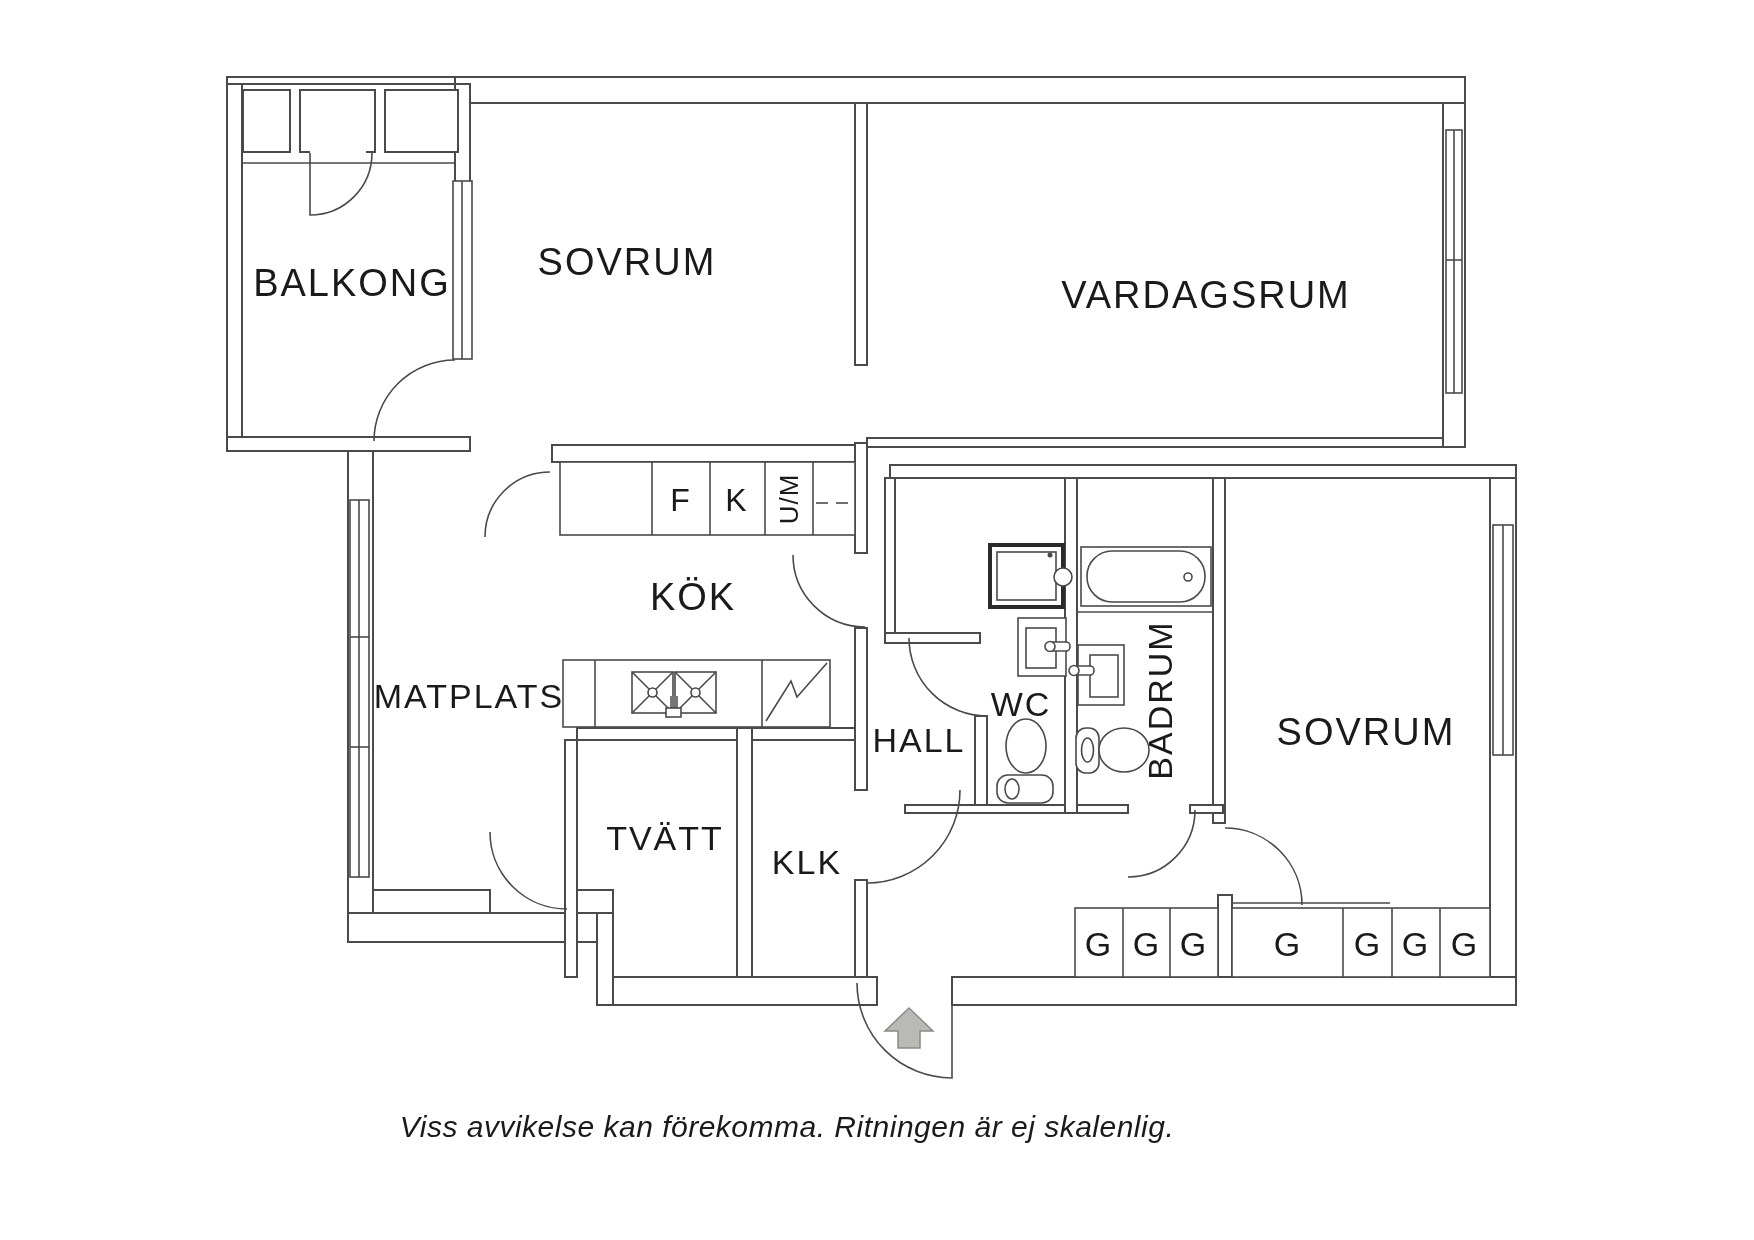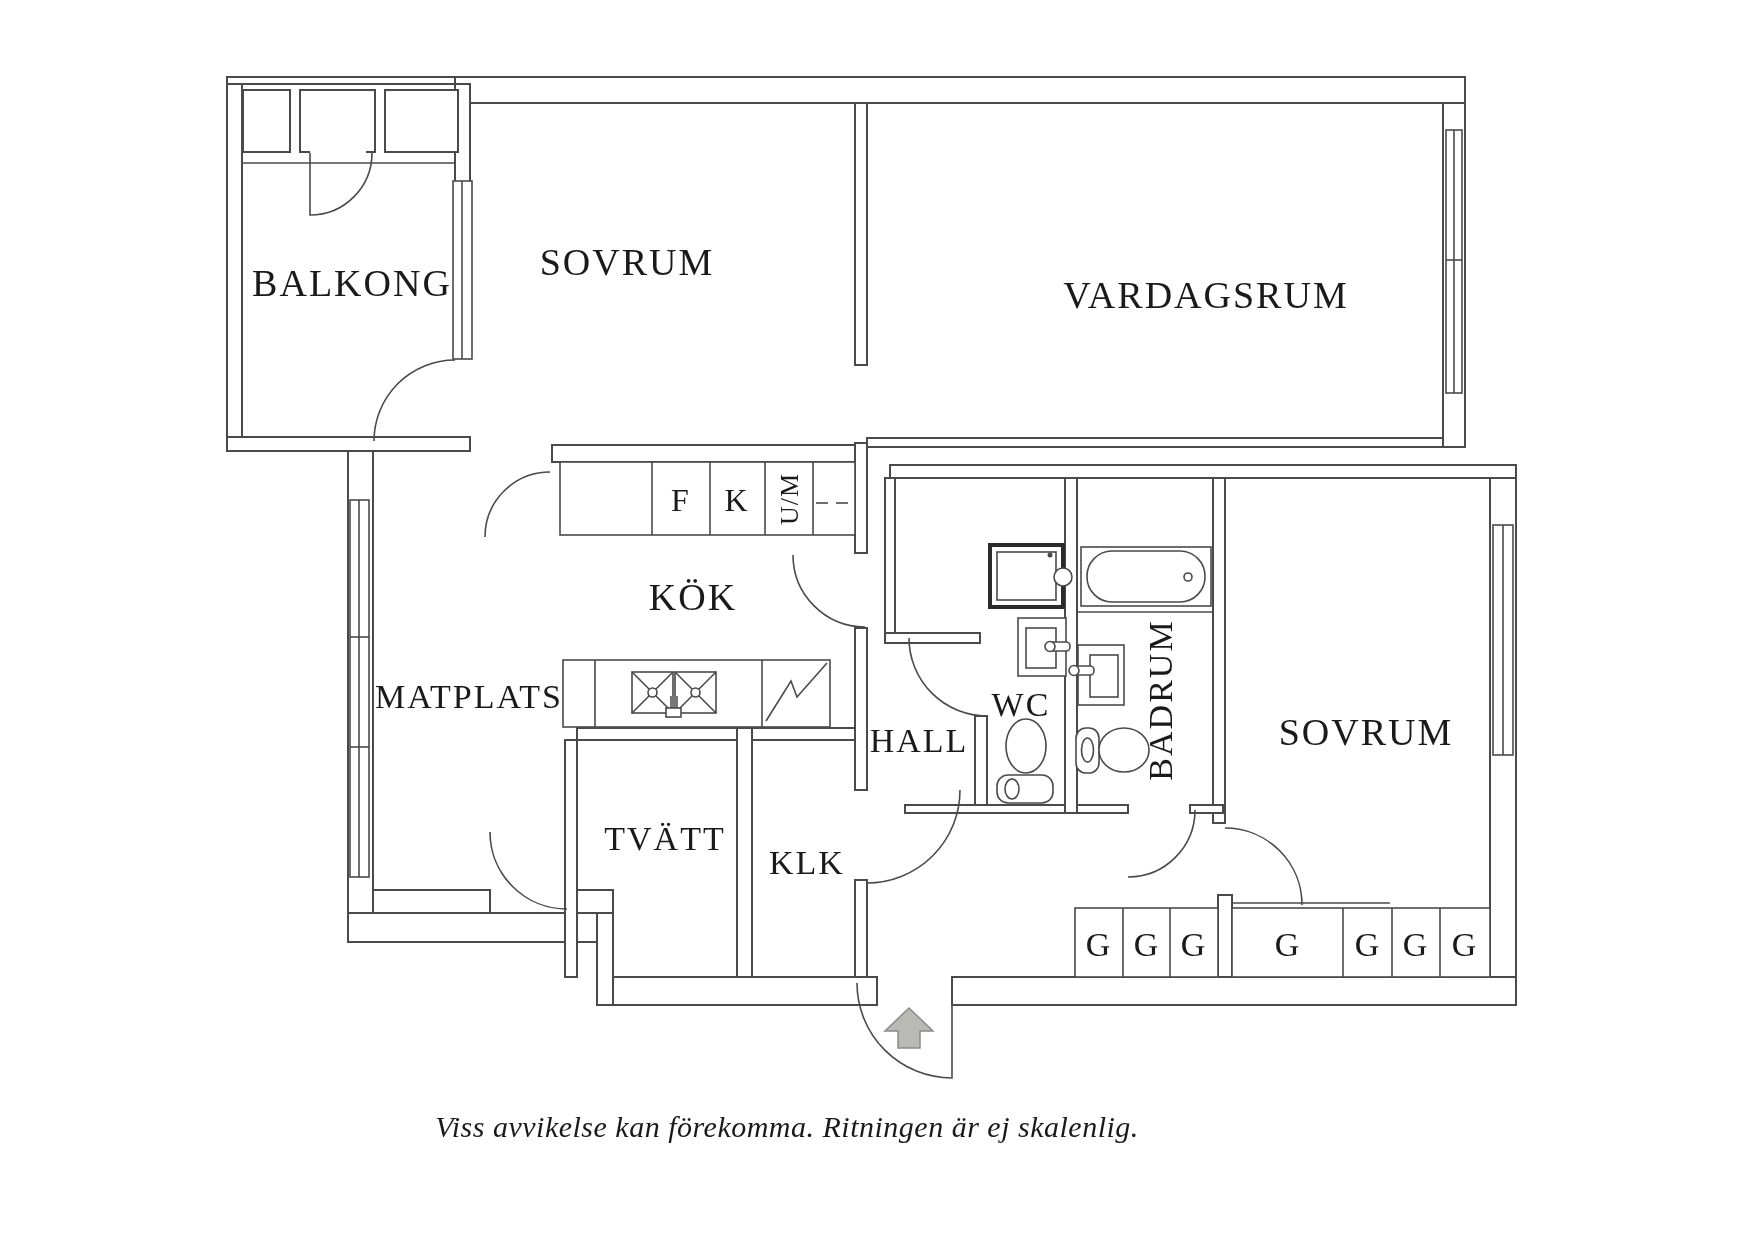--- a/index.html
+++ b/index.html
@@ -1,17 +1,17 @@
 <!DOCTYPE html>
 <html style="--line: #4a4a4a; --text: #1a1a1a;"><head>
 <meta charset="utf-8">
 <style>
   html,body{margin:0;padding:0;background:#fff;}
   .canvas{position:relative;width:1754px;height:1240px;background:#fff;overflow:hidden;
-          font-family:Liberation Serif, serif;}
+          font-family:Liberation Sans, sans-serif;}
   svg{position:absolute;left:0;top:0;}
   .wall{fill:#ffffff;stroke:var(--line,#4a4a4a);stroke-width:2;}
   .thin{fill:none;stroke:var(--line,#4a4a4a);stroke-width:1.6;}
   .win{fill:#ffffff;stroke:var(--line,#4a4a4a);stroke-width:1.6;}
   .door{fill:none;stroke:var(--line,#4a4a4a);stroke-width:1.6;}
   .fix{fill:#ffffff;stroke:var(--line,#4a4a4a);stroke-width:1.6;}
   .fixthick{fill:#ffffff;stroke:#2a2a2a;stroke-width:4;}
   .lbl{fill:var(--text,#1a1a1a);text-anchor:middle;letter-spacing:2px;}
   .lbl-lg{font-size:38px;}
   .lbl-md{font-size:34px;}

